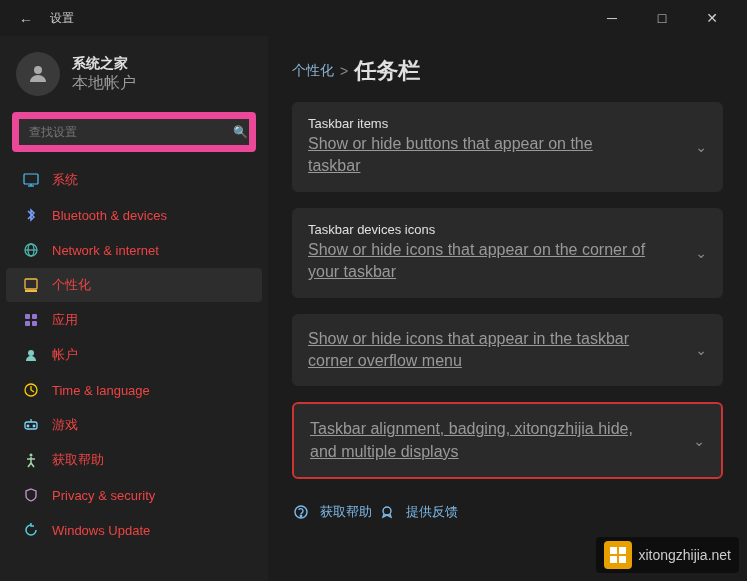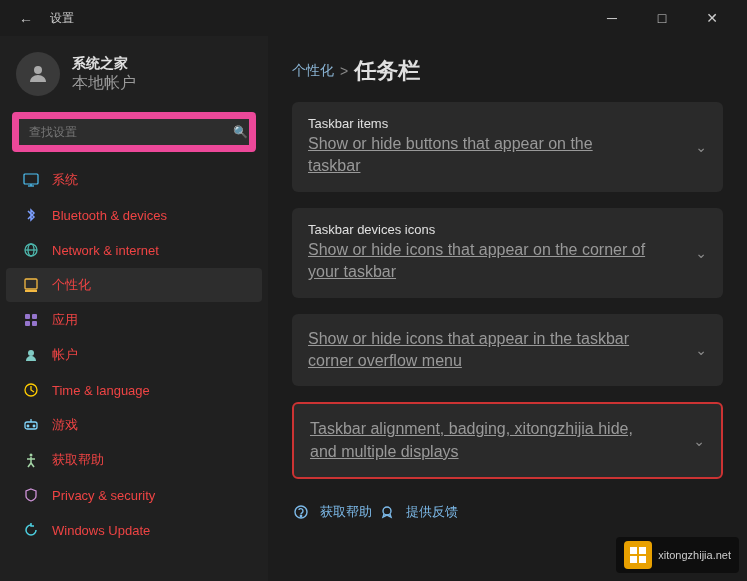--- a/index.html
+++ b/index.html
@@ -273,21 +273,21 @@
       background: #e8a000;
       border-radius: 4px;
       display: flex;
       align-items: center;
       justify-content: center;
       font-size: 16px;
       color: white;
       font-weight: bold;
     }
     .watermark-text {
-      font-size: 11px;
+      font-size: 14px;
       color: #ccc;
     }
 
     ::-webkit-scrollbar { width: 4px; }
     ::-webkit-scrollbar-track { background: transparent; }
     ::-webkit-scrollbar-thumb { background: #444; border-radius: 2px; }
   </style>
 </head>
 <body>
 

